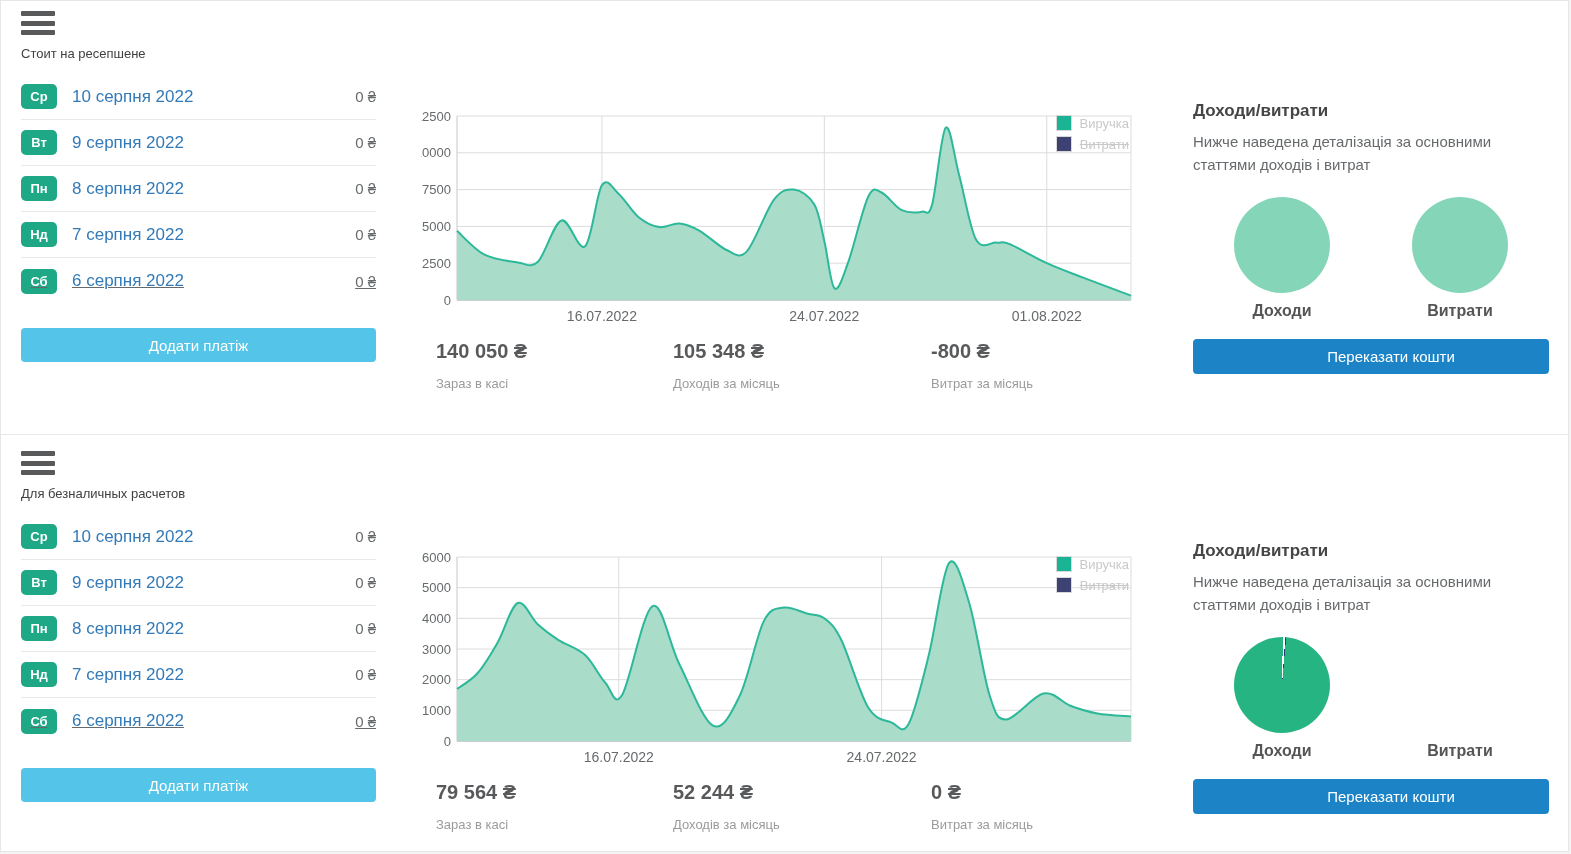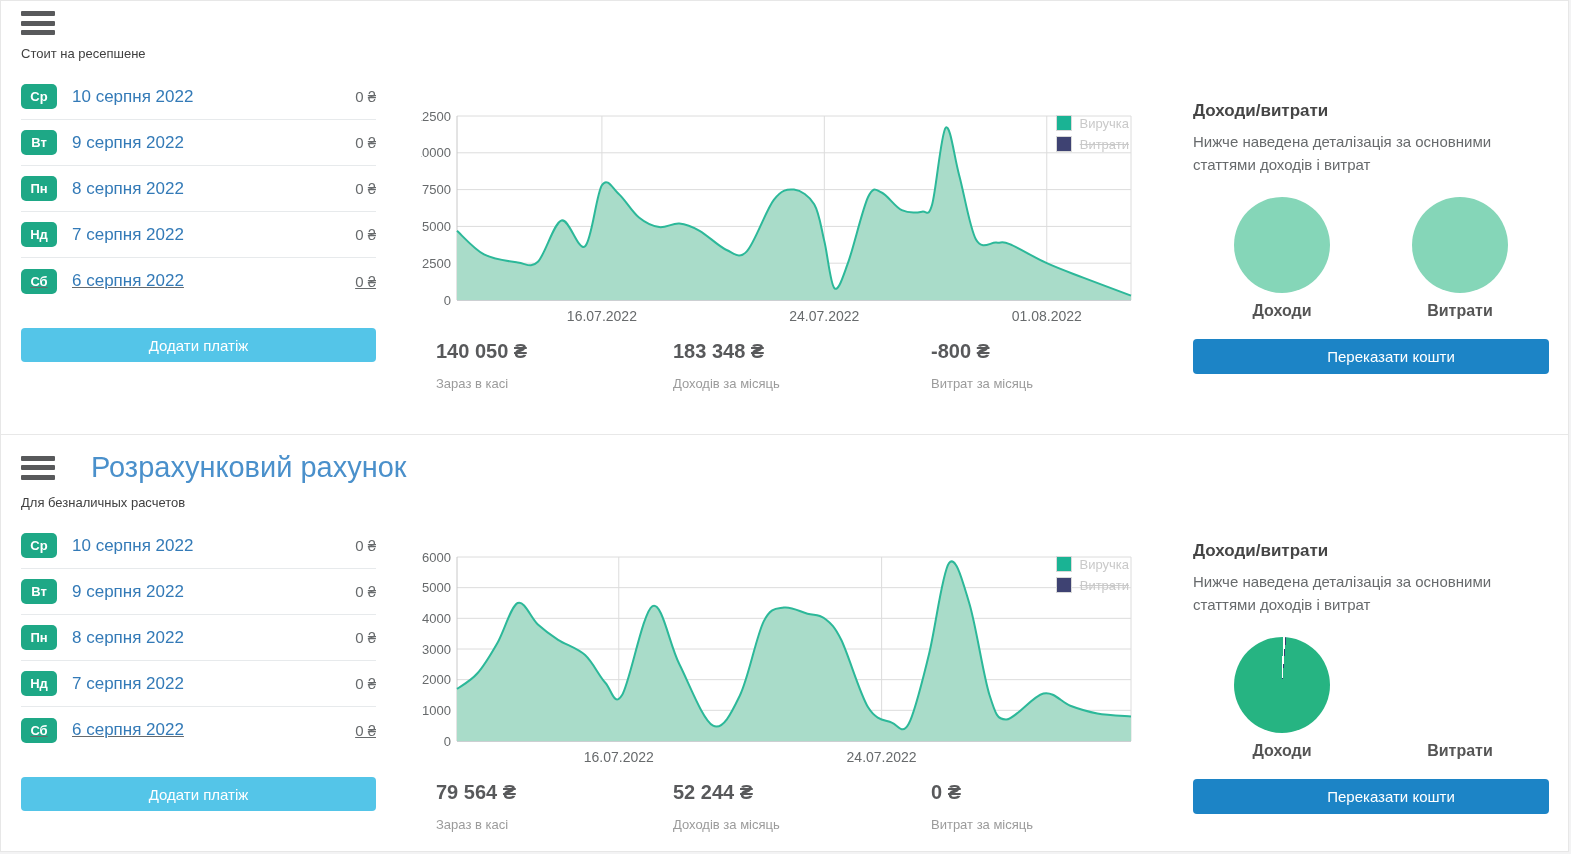--- a/index.html
+++ b/index.html
@@ -137,21 +137,21 @@
               <span class="legend-label">Витрати</span>
             </div>
           </div>
       </div>
       <div class="stats">
         <div class="stat">
           <div class="stat-value">140 050 ₴</div>
           <div class="stat-label">Зараз в касі</div>
         </div>
         <div class="stat">
-          <div class="stat-value">183 348 ₴</div>
+          <div class="stat-value">105 348 ₴</div>
           <div class="stat-label">Доходів за місяць</div>
         </div>
         <div class="stat">
           <div class="stat-value">-800 ₴</div>
           <div class="stat-label">Витрат за місяць</div>
         </div>
       </div>
     </div>
 
     <div class="col-right">
@@ -172,21 +172,20 @@
   </div>
 
   <div class="section section--2">
     <div class="col-left">
       <div class="sec-header">
         <div class="hamburger">
             <span></span>
             <span></span>
             <span></span>
           </div>
-        <div class="sec-title">Розрахунковий рахунок</div>
       </div>
       <div class="sec-subtitle">Для безналичных расчетов</div>
       <div class="day-list">
         <div class="day-row">
           <span class="day-badge">Ср</span>
           <a class="day-date">10 серпня 2022</a>
           <span class="day-amount">0 ₴</span>
         </div>
         <div class="day-row">
           <span class="day-badge">Вт</span>

